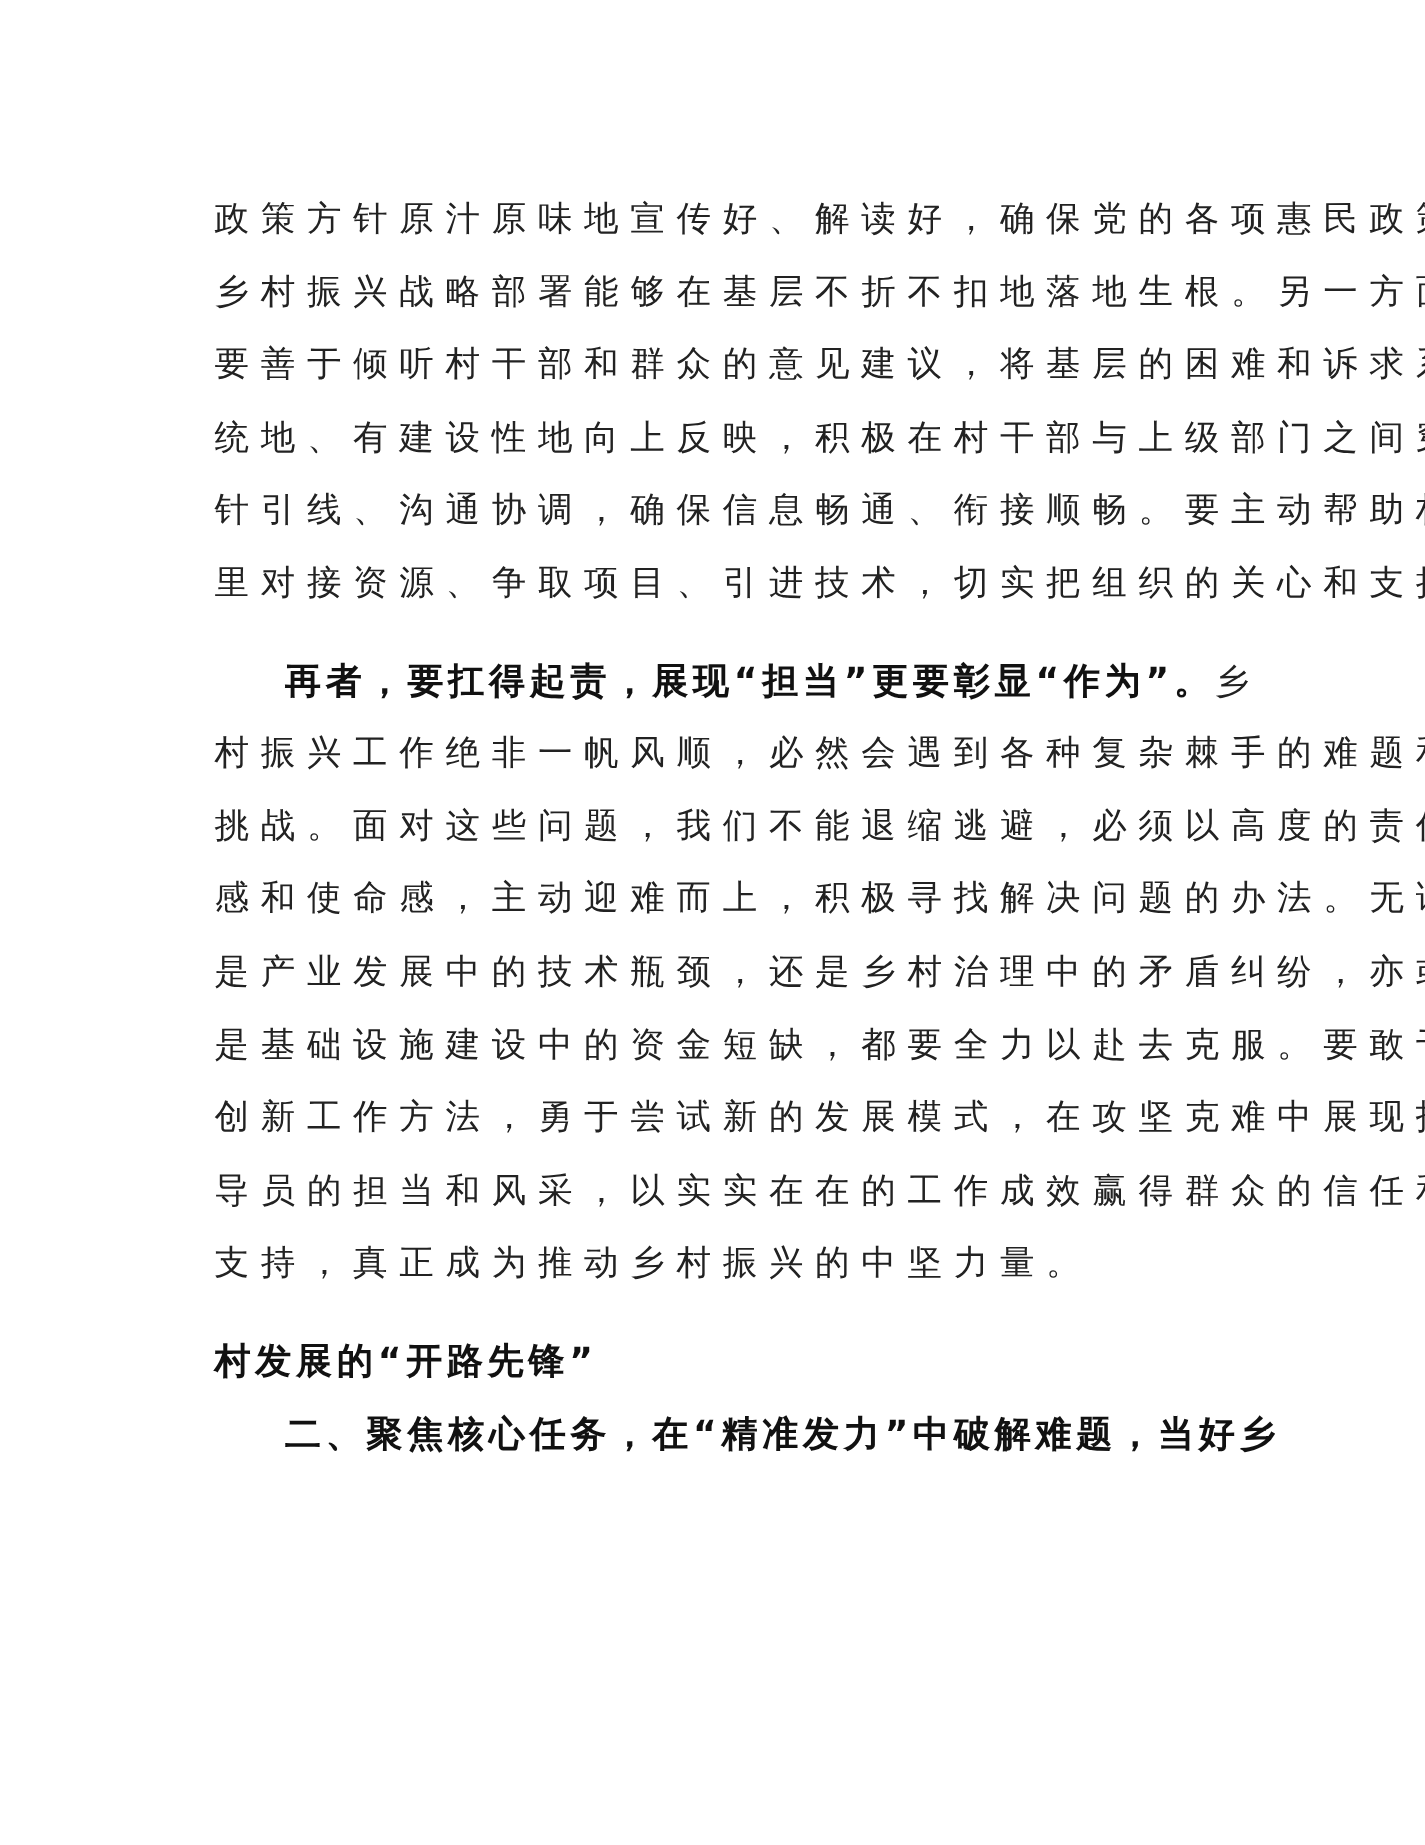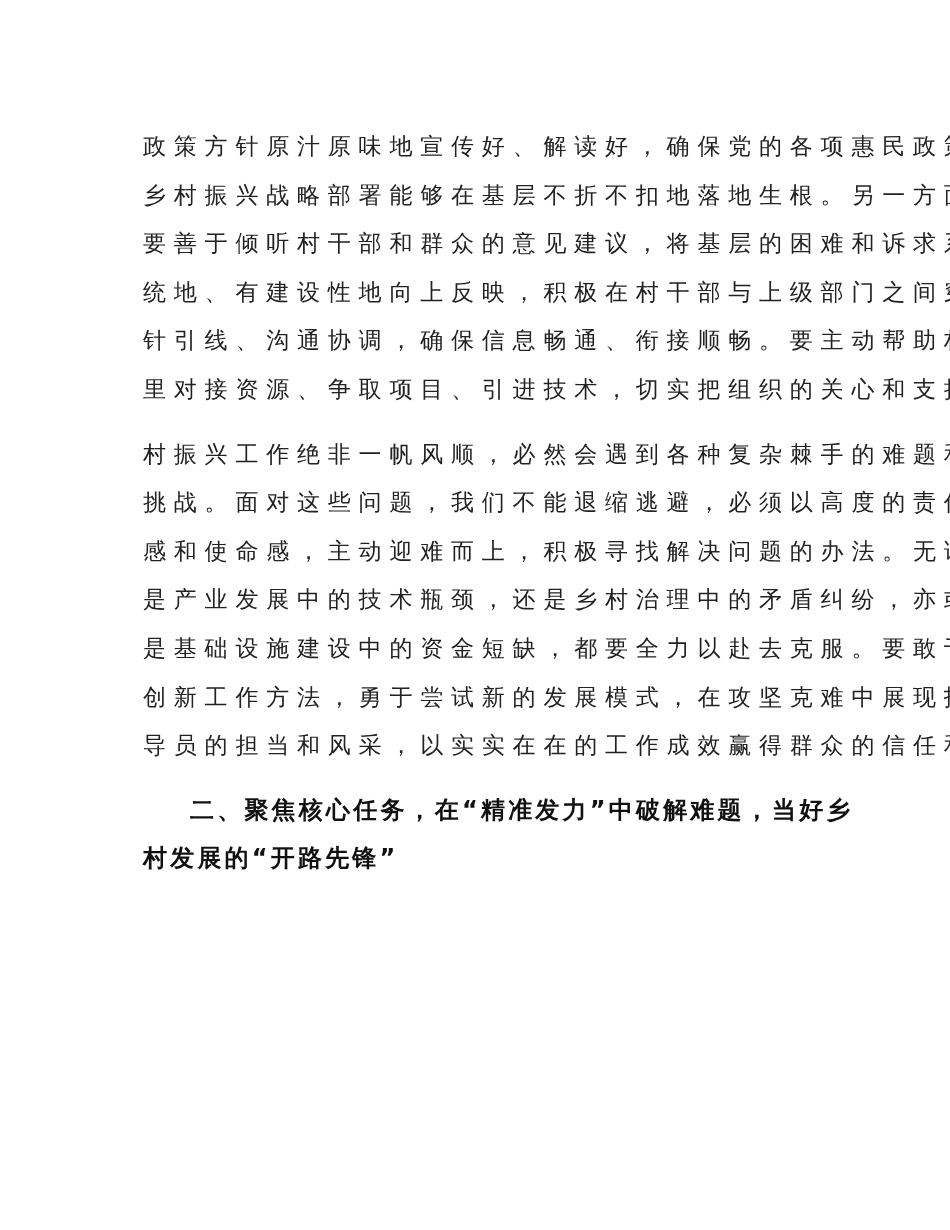--- a/index.html
+++ b/index.html
@@ -60,29 +60,31 @@
     <div class="line">乡村振兴战略部署能够在基层不折不扣地落地生根。另一方面，</div>
     <div class="line">要善于倾听村干部和群众的意见建议，将基层的困难和诉求系</div>
     <div class="line">统地、有建设性地向上反映，积极在村干部与上级部门之间穿</div>
     <div class="line">针引线、沟通协调，确保信息畅通、衔接顺畅。要主动帮助村</div>
     <div class="line">里对接资源、争取项目、引进技术，切实把组织的关心和支持</div>
   </div>
 
   <div class="para-gap"></div>
 
   <div>
+    <div class="line bold indent"><span>再者，要扛得起责，展现“担当”更要彰显“作为”。</span><span class="tail">乡</span></div>
     <div class="line">村振兴工作绝非一帆风顺，必然会遇到各种复杂棘手的难题和</div>
     <div class="line">挑战。面对这些问题，我们不能退缩逃避，必须以高度的责任</div>
     <div class="line">感和使命感，主动迎难而上，积极寻找解决问题的办法。无论</div>
     <div class="line">是产业发展中的技术瓶颈，还是乡村治理中的矛盾纠纷，亦或</div>
     <div class="line">是基础设施建设中的资金短缺，都要全力以赴去克服。要敢于</div>
     <div class="line">创新工作方法，勇于尝试新的发展模式，在攻坚克难中展现指</div>
     <div class="line">导员的担当和风采，以实实在在的工作成效赢得群众的信任和</div>
+    <div class="line">支持，真正成为推动乡村振兴的中坚力量。</div>
   </div>
 
   <div class="para-gap"></div>
 
   <div>
+    <div class="line bold">村发展的“开路先锋”</div>
     <div class="line bold indent">二、聚焦核心任务，在“精准发力”中破解难题，当好乡</div>
-    <div class="line bold">村发展的“开路先锋”</div>
   </div>
 
 </div>
 
 </body></html>

